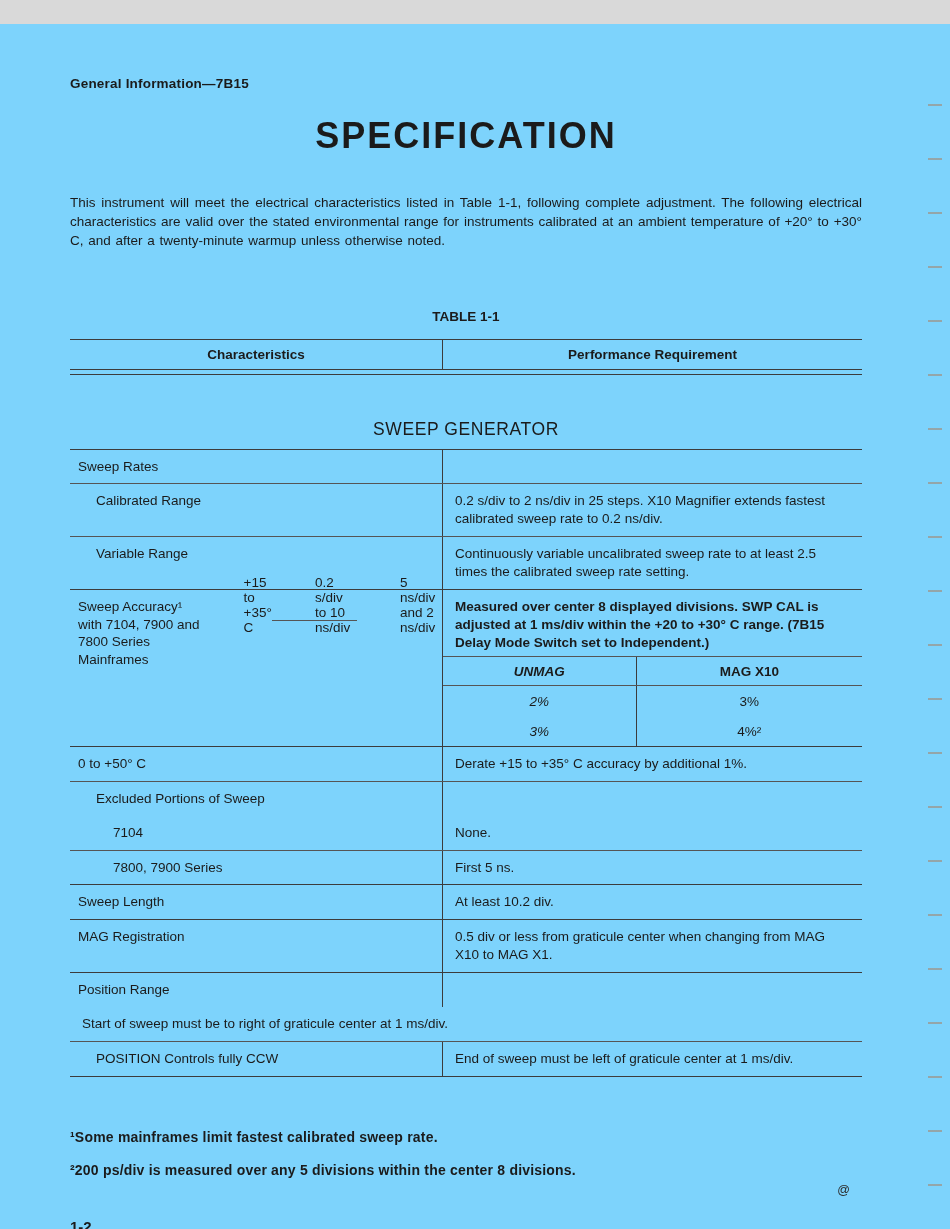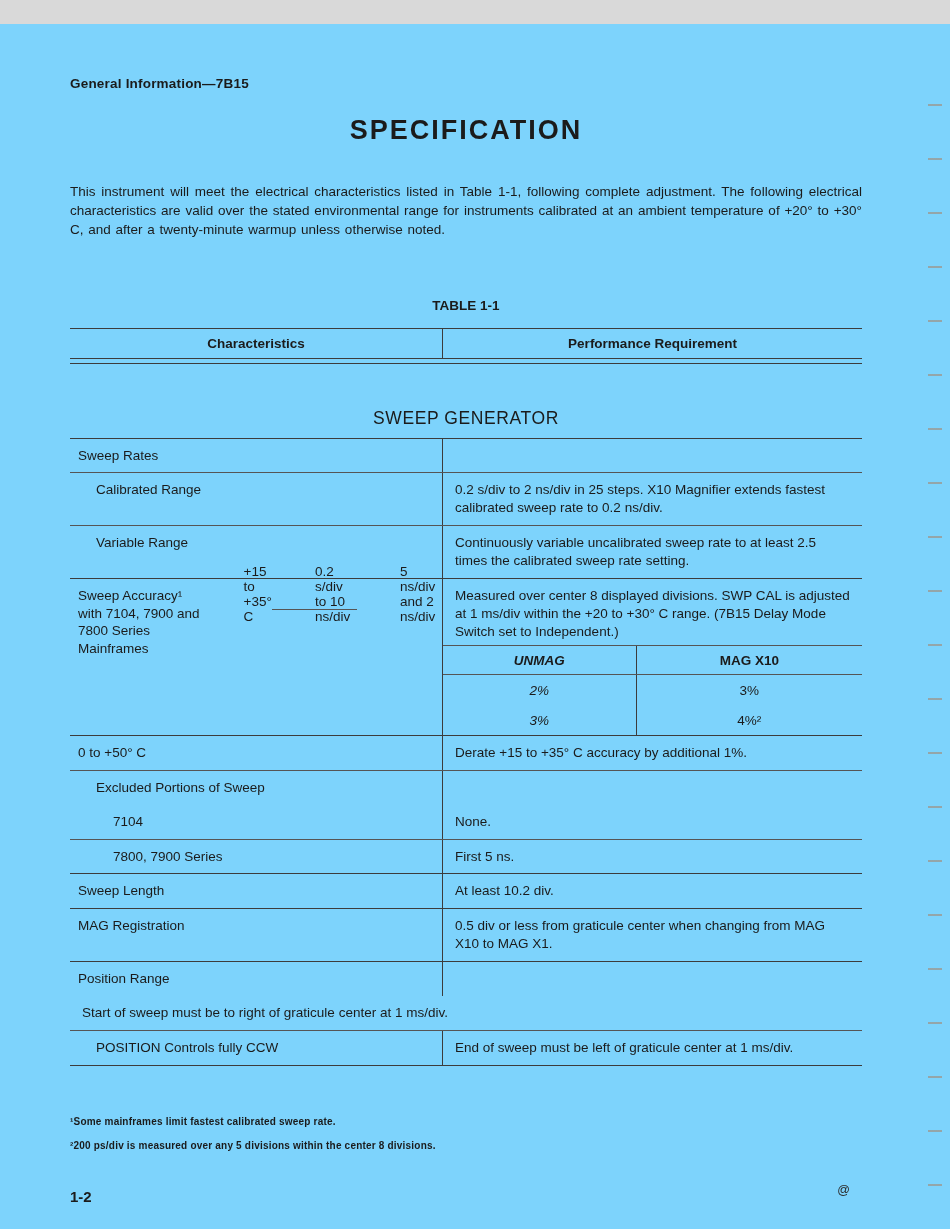--- a/index.html
+++ b/index.html
@@ -1,19 +1,19 @@
 <!DOCTYPE html>
 <html><head>
 <meta charset="utf-8">
 <style>
   html,body{margin:0;padding:0;background:#d9d9d9;}
   .page{position:relative;width:950px;height:1229px;background:#7dd3fc;font-family:"Liberation Sans","DejaVu Sans",sans-serif;color:#1b1b1b;overflow:hidden;box-sizing:border-box;margin-top:24px;}
   .content{position:absolute;left:70px;top:0;width:792px;}
   .doc-header{margin-top:52px;font-size:13.5px;font-weight:bold;letter-spacing:.2px;}
-  .page-title{margin-top:24px;text-align:center;font-size:27px;letter-spacing:2px;font-weight:bold;}
+  .page-title{margin-top:24px;text-align:center;font-size:36px;letter-spacing:2px;font-weight:bold;}
   .intro{margin-top:36px;font-size:13.5px;line-height:1.42;text-align:justify;word-spacing:1px;}
   .table-title{margin-top:58px;text-align:center;font-size:13.5px;font-weight:bold;line-height:1.35;}
   .spec-table{margin-top:12px;font-size:13.5px;}
   .hdr-row{display:flex;border-top:1.5px solid #3c3c3c;}
   .hdr-c1{width:47.1%;border-right:1.2px solid #3c3c3c;text-align:center;font-weight:bold;padding:7px 4px;box-sizing:border-box;}
   .hdr-c2{flex:1;text-align:center;font-weight:bold;padding:7px 4px;}
   .double-rule{height:4px;border-top:1.2px solid #3c3c3c;border-bottom:1px solid #3c3c3c;}
   .section-heading{margin-top:44px;text-align:center;font-size:17.5px;font-weight:normal;letter-spacing:.6px;padding-bottom:9px;border-bottom:1.3px solid #3c3c3c;}
   .row{display:flex;border-bottom:1px solid #555;}
   .row.no-border{border-bottom:none;}
@@ -22,29 +22,29 @@
   .c2{flex:1;padding:8px 12px;line-height:1.33;}
   .ind1{padding-left:26px;}
   .ind2{padding-left:43px;}
   
   .acc-c1{width:47.1%;border-right:1.2px solid #3c3c3c;box-sizing:border-box;display:flex;}
   .acc-c2{flex:1;display:flex;flex-direction:column;}
   .acc-label-main{height:66px;padding:8px 10px 0 8px;box-sizing:border-box;line-height:1.3;}
   .acc-temp{height:30px;display:flex;align-items:center;padding-left:26px;box-sizing:border-box;}
   .acc-r1{height:31px;display:flex;align-items:center;padding-left:43px;border-bottom:1px solid #555;box-sizing:border-box;}
   .acc-r2{height:29px;display:flex;align-items:center;padding-left:43px;box-sizing:border-box;}
-  .acc-desc{height:66px;padding:8px 12px 0 12px;box-sizing:border-box;line-height:1.33;}
+  .acc-desc{height:66px;padding:8px 12px 0 12px;box-sizing:border-box;line-height:1.33;font-weight:bold;}
   .sub-row{display:flex;}
   .sub-head{height:30px;border-top:1px solid #555;border-bottom:1px solid #555;box-sizing:border-box;font-weight:bold;}
   .sub-v1{height:31px;box-sizing:border-box;}
   .sub-v2{height:29px;box-sizing:border-box;}
   .sub-ca{width:46.2%;border-right:1.2px solid #3c3c3c;display:flex;align-items:center;justify-content:center;box-sizing:border-box;font-style:italic;}
   .sub-cb{flex:1;display:flex;align-items:center;justify-content:center;}
   .sub-head .sub-ca,.sub-head .sub-cb{font-weight:bold;}
-  .footnotes{margin-top:44px;font-size:10px;font-weight:bold;line-height:2.4;letter-spacing:.2px;}
+  .footnotes{margin-top:44px;font-size:14px;font-weight:bold;line-height:2.4;letter-spacing:.2px;}
   .page-number{margin-top:30px;font-size:15px;font-weight:bold;}
   .copyright{position:absolute;right:100px;bottom:56px;font-size:12.5px;color:#2a2a2a;}
   .edge-marks{position:absolute;right:8px;top:28px;width:14px;height:1140px;background:repeating-linear-gradient(to bottom,transparent 0 52px,#9a9a94 52px 54px);opacity:.8;}
   .bottom-scan-line{position:absolute;left:85px;right:0;bottom:7px;border-top:1.5px dashed #8f8f89;}
 </style>
 </head>
 <body>
 
 <div class="page">
   <div class="content">

